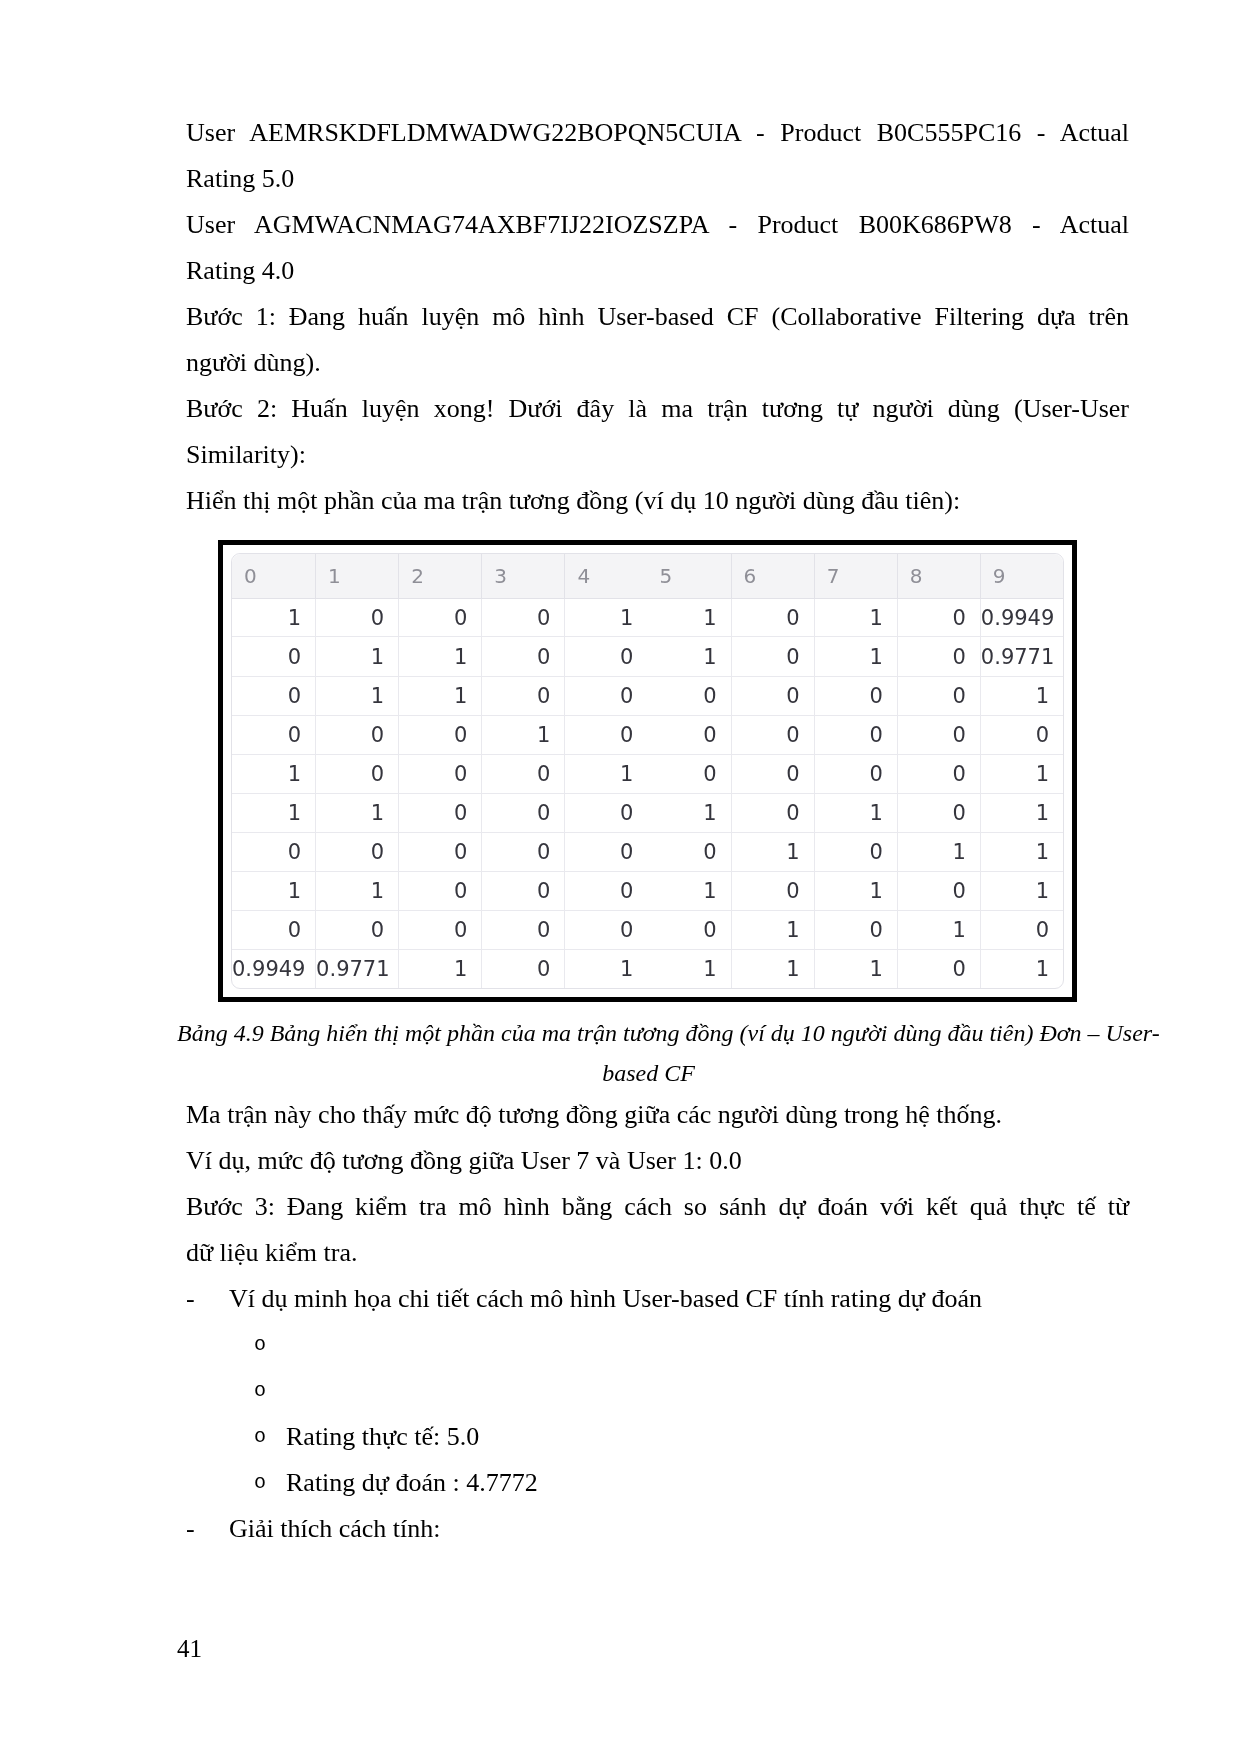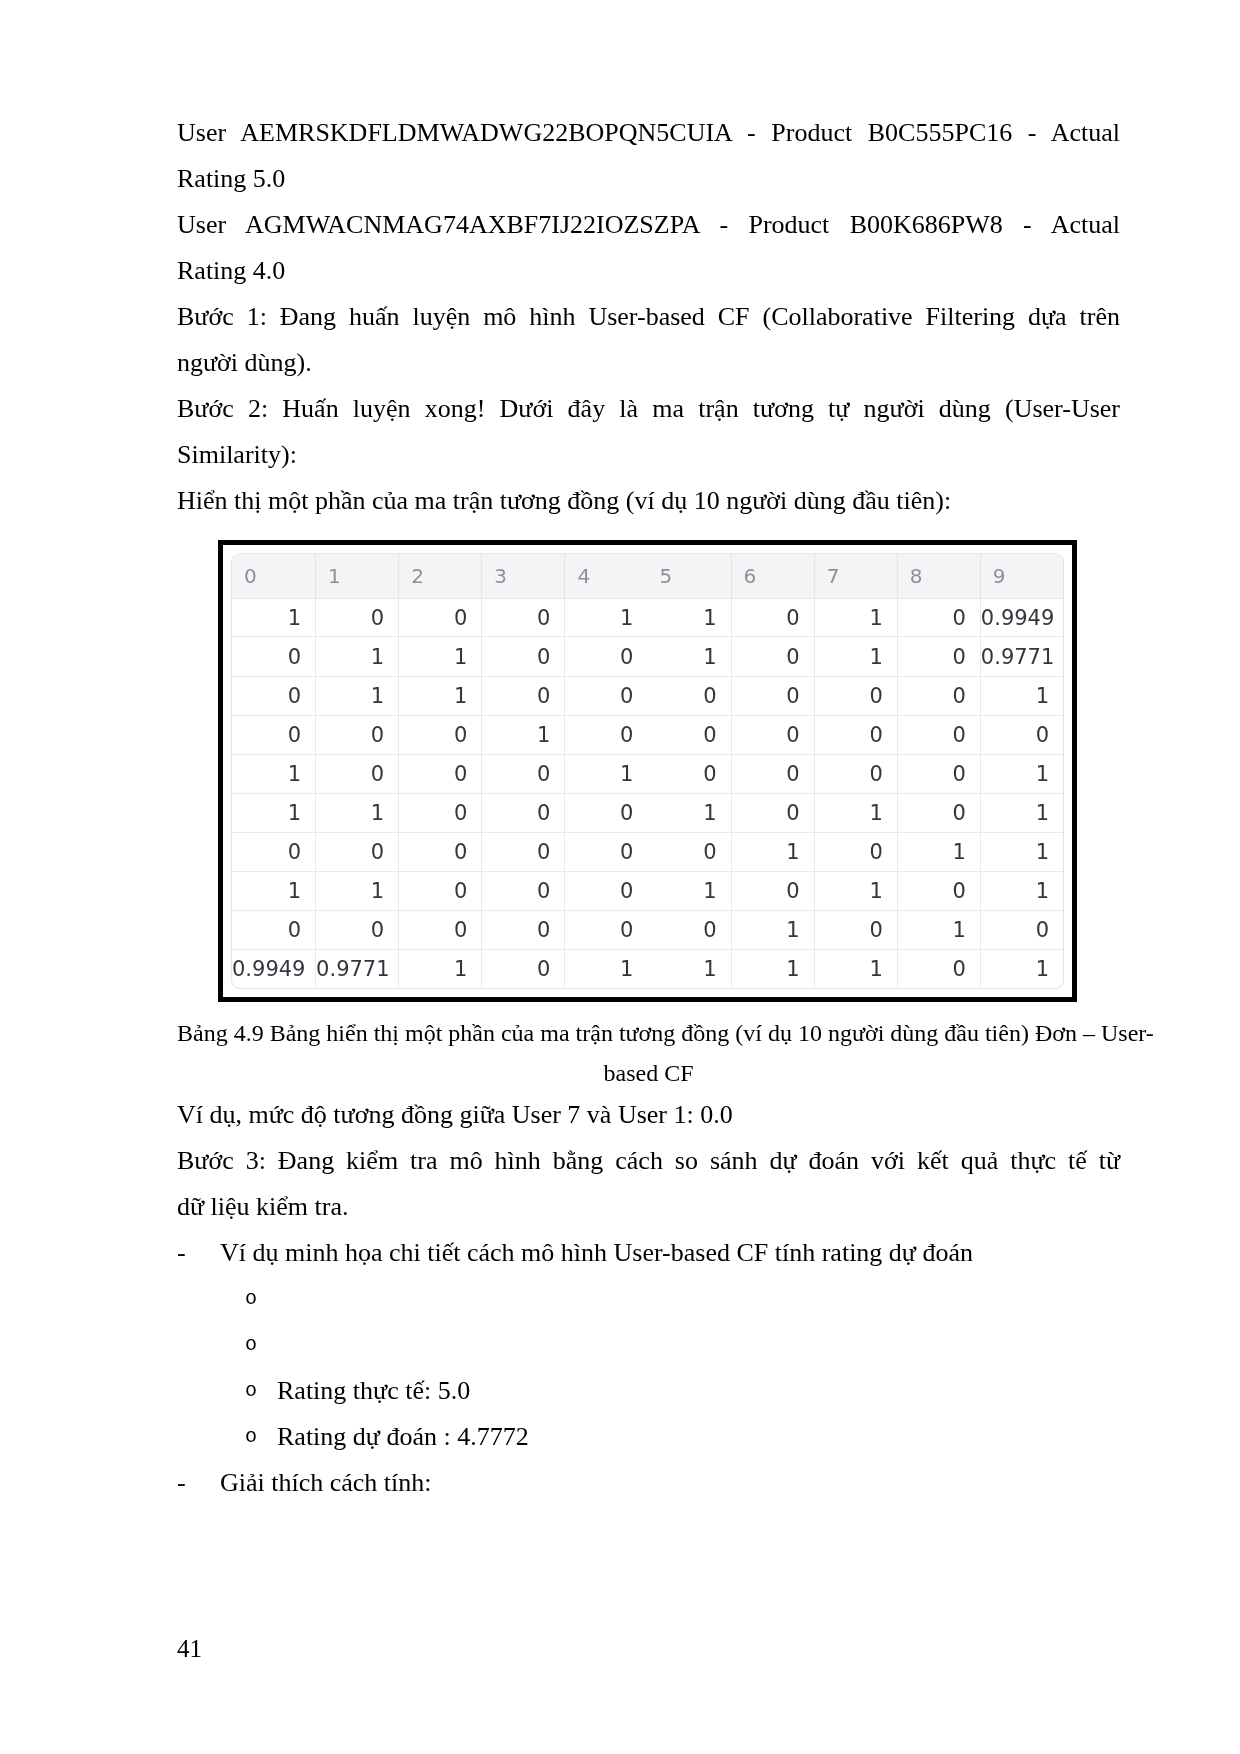--- a/index.html
+++ b/index.html
@@ -10,21 +10,21 @@
     --table-cell-text:#35353d;
     --body-text:#000000;
   }
   html,body{margin:0;padding:0;}
   body{
     width:1240px;height:1754px;position:relative;background:#ffffff;
     font-family:"Liberation Serif", serif;color:var(--body-text);
     overflow:hidden;
   }
   .abs{position:absolute;}
-  .textcol{left:177px;width:943px;}
+  .textcol{left:186px;width:943px;}
   .line{
     height:46px;line-height:46px;font-size:26px;white-space:nowrap;
   }
   .line.j{text-align:justify;text-align-last:justify;}
   .line.b{font-weight:normal;}
   .bullet-line{position:relative;}
   .bullet-line .marker{position:absolute;left:0;top:0;}
   .bullet-line .btxt{position:absolute;left:43px;top:0;white-space:nowrap;}
   .sub-bullet .marker{
     left:68px;font-family:"Liberation Mono", monospace;font-size:20px;
@@ -55,21 +55,21 @@
   table.df td{
     color:var(--table-cell-text);text-align:right;font-size:21px;
     padding:0 14px 0 0;
   }
   table.df td + td{border-left:1px solid #e9e9ee;}
   table.df td:nth-child(6){border-left:0;}
   table.df tbody tr + tr td{border-top:1px solid #e9e9ee;}
 
   .caption{
     left:177px;width:943px;top:1013px;text-align:center;
-    font-size:24px;line-height:40px;
+    font-style:italic;font-size:24px;line-height:40px;
   }
   .caption .cap-line{white-space:nowrap;height:40px;}
 
   .page-number{
     left:177px;width:943px;top:1632px;
     font-size:25px;line-height:34px;
   }
 </style>
 </head>
 <body>
@@ -226,20 +226,21 @@
       </tbody>
     </table>
 </div>
 
 <div class="abs caption">
   <div class="cap-line">Bảng 4.9 Bảng hiển thị một phần của ma trận tương đồng (ví dụ 10 người dùng đầu tiên) Đơn – User-</div>
   <div class="cap-line">based CF</div>
 </div>
 
 <div class="abs textcol" style="top:1092px;">
+  <div class="line">Ma trận này cho thấy mức độ tương đồng giữa các người dùng trong hệ thống.</div>
   <div class="line">Ví dụ, mức độ tương đồng giữa User 7 và User 1: 0.0</div>
   <div class="line b j">Bước 3: Đang kiểm tra mô hình bằng cách so sánh dự đoán với kết quả thực tế từ</div>
   <div class="line b">dữ liệu kiểm tra.</div>
 
   <div class="line bullet-line">
     <span class="marker">-</span>
     <span class="btxt">Ví dụ minh họa chi tiết cách mô hình User-based CF tính rating dự đoán</span>
   </div>
 
   <div class="line bullet-line sub-bullet">

